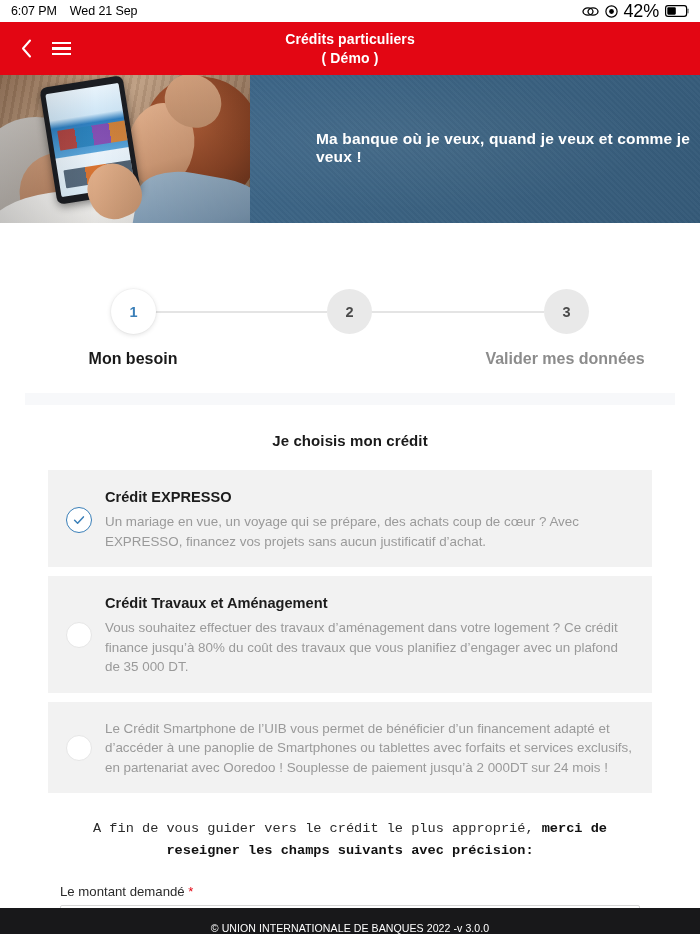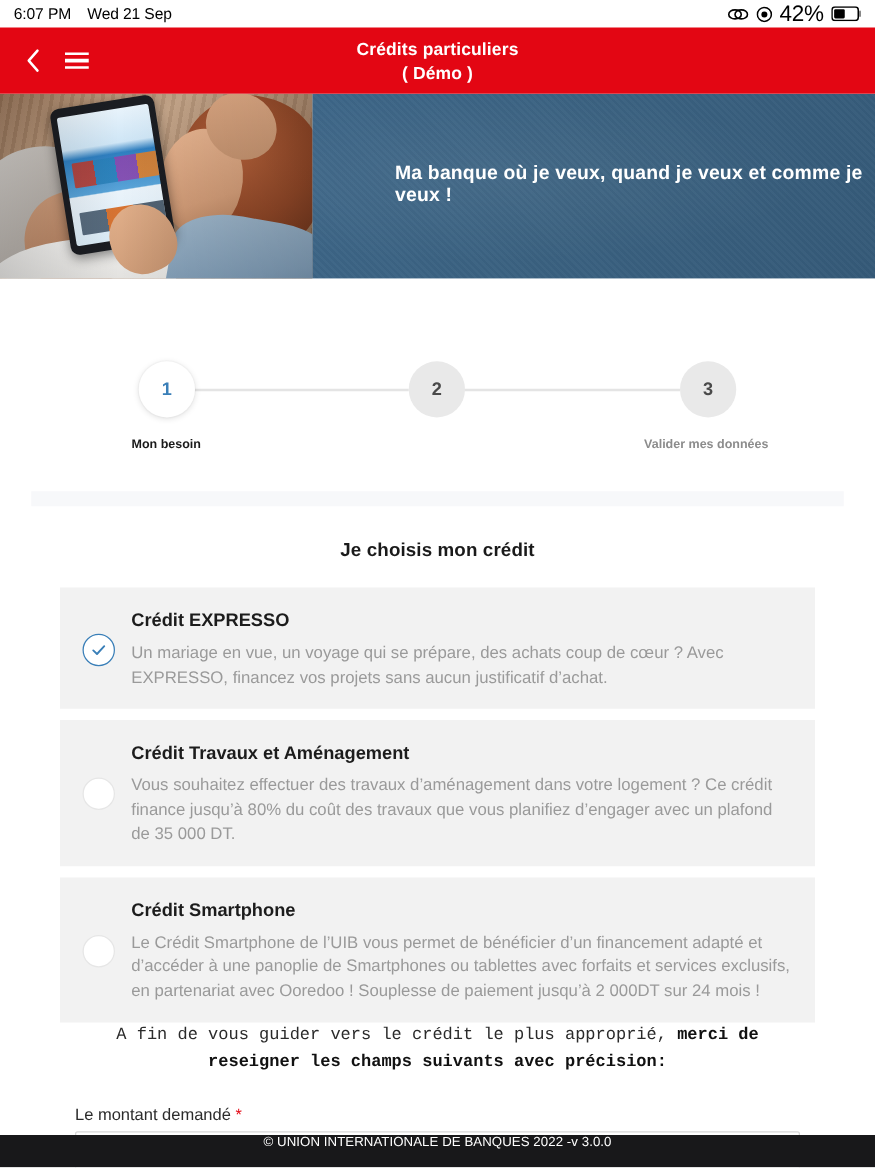--- a/index.html
+++ b/index.html
@@ -280,21 +280,21 @@
   .step-circle.c3 { left: 544px; background: #e9e9e9; color: #4a4a4a; }
 
   .step-labels {
     position: absolute;
     top: 127px; left: 0; right: 0;
     height: 20px;
   }
   .step-label {
     position: absolute;
     text-align: center;
-    font-size: 10px;
+    font-size: 16px;
     white-space: nowrap;
   }
   .step-label.s1 { left: 33px;  width: 200px; color: #1a1a1a; font-weight: 700; }
   .step-label.s2 { left: 249px; width: 200px; color: #8c8c8c; font-weight: 700; }
   .step-label.s3 { left: 465px; width: 200px; color: #8c8c8c; font-weight: 700; }
 
   
   .sep-strip {
     position: absolute;
     top: 393px; left: 25px;
@@ -391,21 +391,21 @@
   }
 
   
   .footer {
     position: absolute;
     bottom: 0; left: 0;
     width: 700px;
     height: 26px;
     background: #18181a;
     display: flex;
-    align-items: flex-start;
+    align-items: flex-end;
     justify-content: center;
   }
   .footer-text {
     color: #ffffff;
     font-size: 10.6px;
     letter-spacing: 0.05px;
   }
 </style>
 </head>
 <body>
@@ -519,21 +519,20 @@
       <div class="radio"></div>
       <div class="opt-body">
         <div class="opt-title">Crédit Travaux et Aménagement</div>
         <div class="opt-desc">Vous souhaitez effectuer des travaux d’aménagement dans votre logement ? Ce crédit finance jusqu’à 80% du coût des travaux que vous planifiez d’engager avec un plafond de 35 000 DT.</div>
       </div>
     </div>
 
     <div class="option-card">
       <div class="radio"></div>
       <div class="opt-body">
-        <div class="opt-title">Crédit Smartphone</div>
         <div class="opt-desc">Le Crédit Smartphone de l’UIB vous permet de bénéficier d’un financement adapté et d’accéder à une panoplie de Smartphones ou tablettes avec forfaits et services exclusifs, en partenariat avec Ooredoo ! Souplesse de paiement jusqu’à 2 000DT sur 24 mois !</div>
       </div>
     </div>
 
   </div>
 
   <div class="guidance">
     <span>A fin de vous guider vers le crédit le plus approprié, </span><b>merci de reseigner les champs suivants avec précision:</b>
   </div>
 

